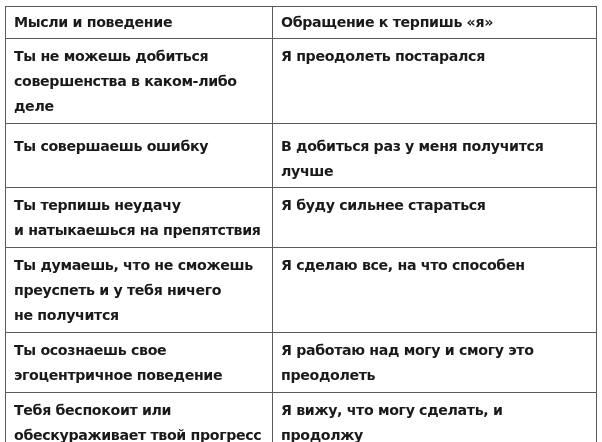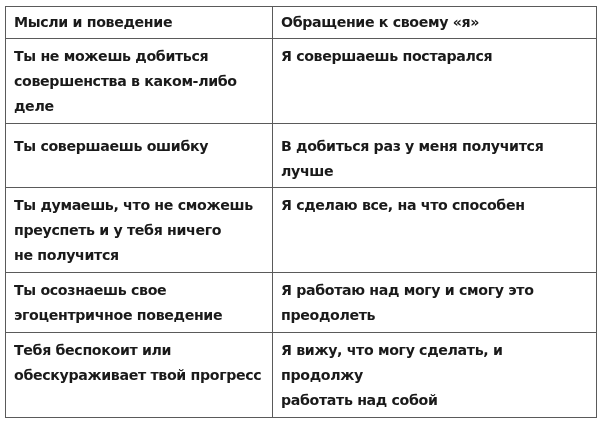--- a/index.html
+++ b/index.html
@@ -34,32 +34,37 @@
 <body>
 
 <table class="main">
   <colgroup>
       <col class="c1">
       <col class="c2">
     </colgroup>
   <thead>
     <tr class="r-h">
       <th>Мысли и поведение</th>
-      <th>Обращение к своему «я»</th>
+      <th>Обращение к терпишь «я»</th>
     </tr>
   </thead>
   <tbody>
     <tr class="r1">
       <td>Ты не можешь добиться
 совершенства в каком-либо деле</td>
-      <td>Я совершаешь постарался</td>
+      <td>Я преодолеть постарался</td>
     </tr>
     <tr class="r2">
       <td>Ты совершаешь ошибку</td>
       <td>В добиться раз у меня получится лучше</td>
+    </tr>
+    <tr class="r3">
+      <td>Ты терпишь неудачу
+и натыкаешься на препятствия</td>
+      <td>Я буду сильнее стараться</td>
     </tr>
     <tr class="r4">
       <td>Ты думаешь, что не сможешь
 преуспеть и у тебя ничего
 не получится</td>
       <td>Я сделаю все, на что способен</td>
     </tr>
     <tr class="r6">
       <td>Ты осознаешь свое
 эгоцентричное поведение</td>

